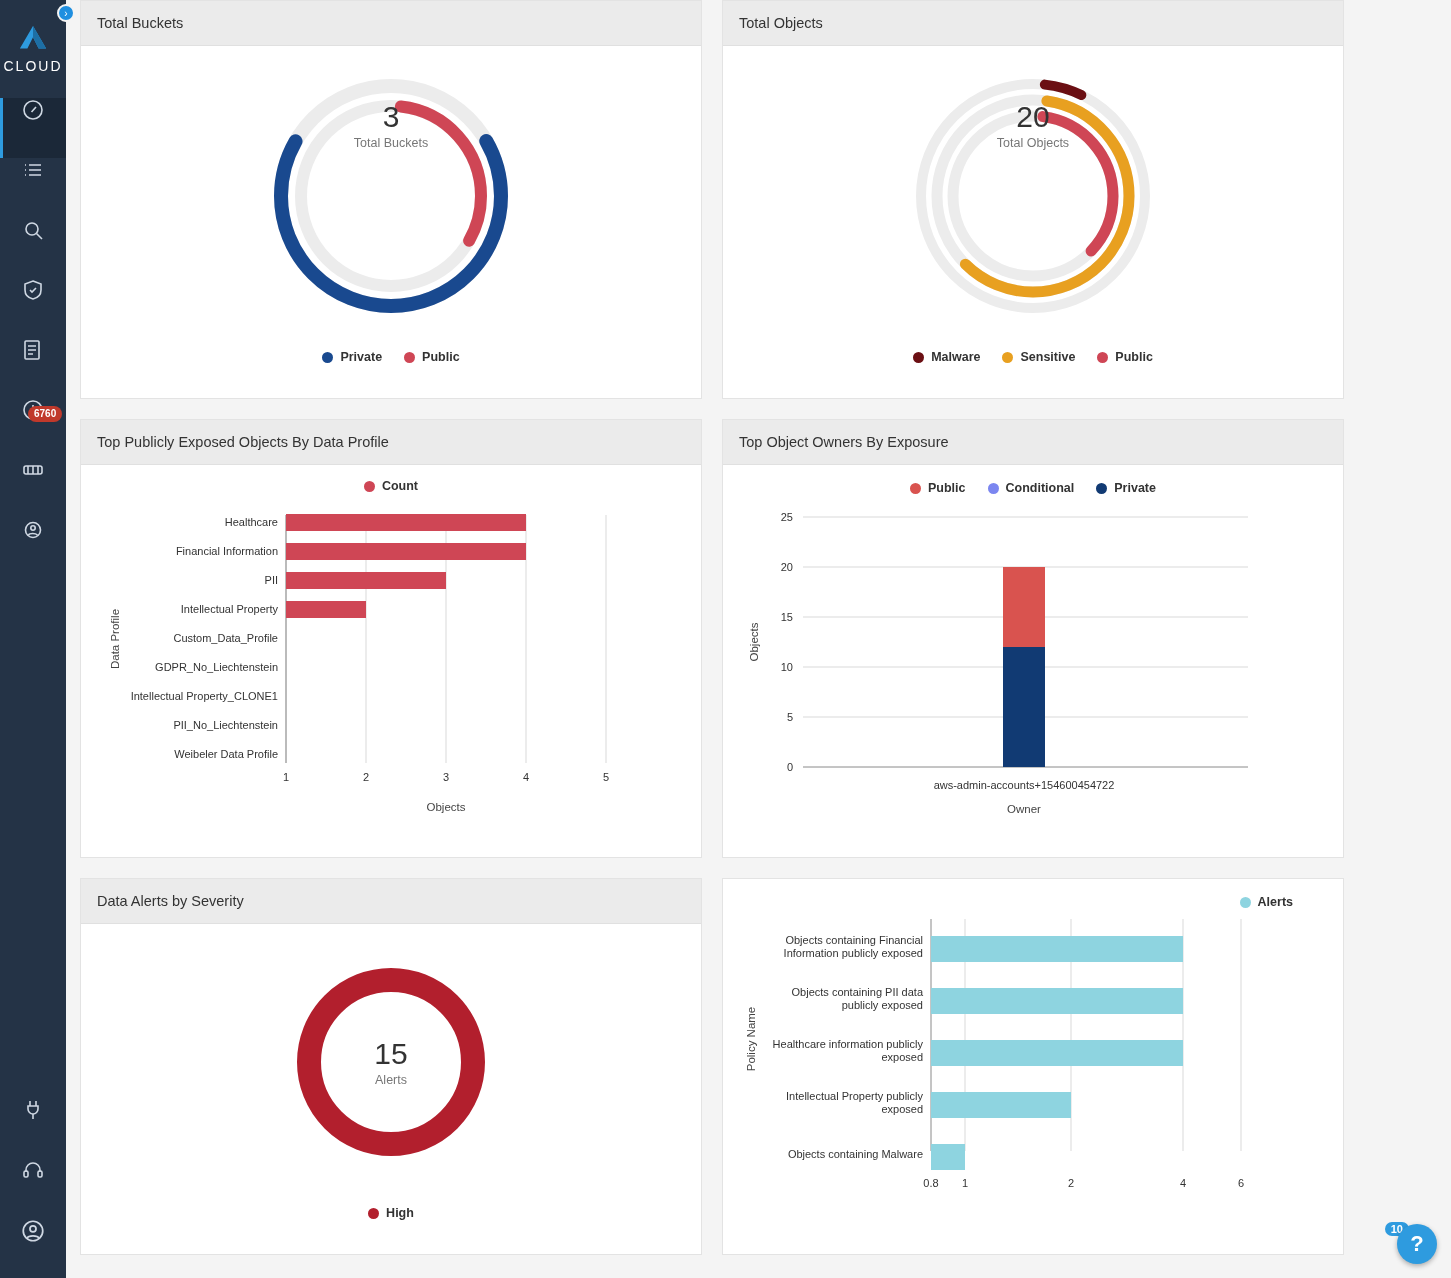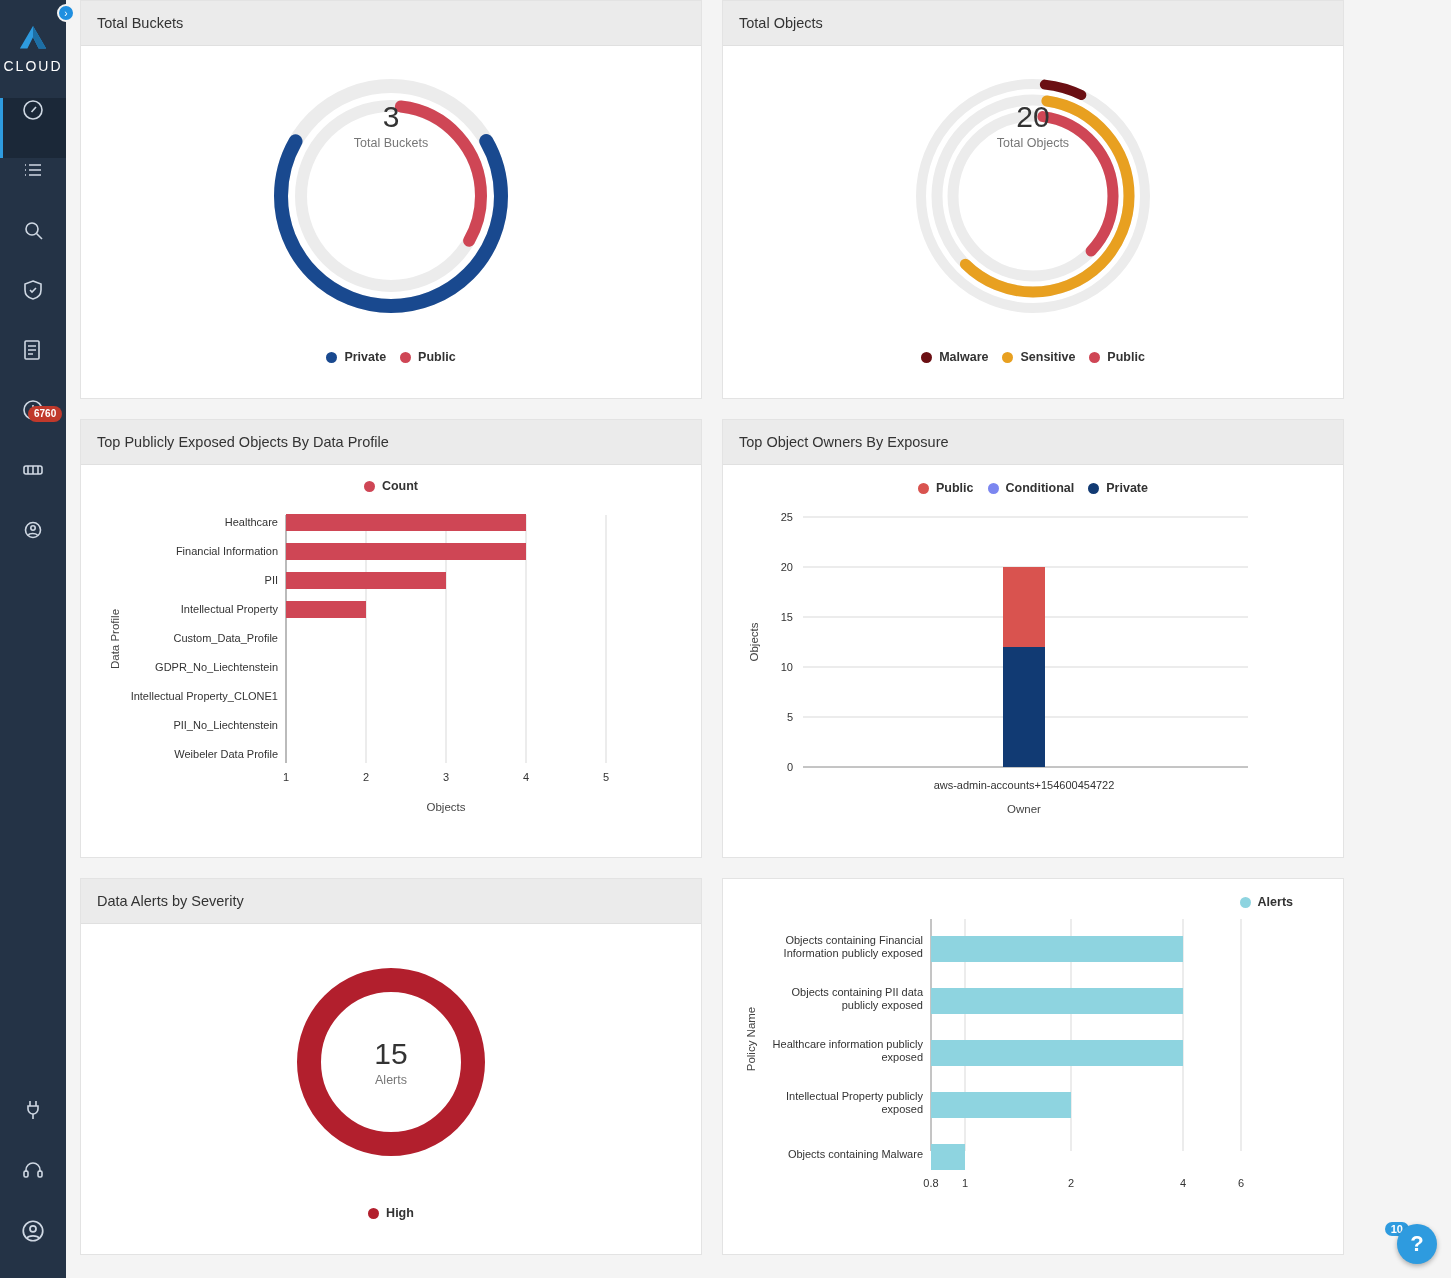--- a/index.html
+++ b/index.html
@@ -69,21 +69,21 @@
     color: #333333;
   }
   .card-body { background:#fff; padding: 8px 10px 12px; position: relative; }
   .donut-center {
     position:absolute; left:0; right:0; top:0; bottom:0;
     display:flex; flex-direction:column; align-items:center; justify-content:center;
     pointer-events:none;
   }
   .donut-value { font-size: 30px; color:#333; line-height: 1.1; }
   .donut-label { font-size: 12.5px; color:#777; margin-top: 3px; }
-  .legend { display:flex; gap: 14px; justify-content:center; align-items:flex-end; margin-top: 6px; }
+  .legend { display:flex; gap: 22px; justify-content:center; align-items:flex-end; margin-top: 6px; }
   .legend-item { display:flex; align-items:center; gap:7px; font-size: 12.5px; color:#333; font-weight:bold; }
   .legend-dot { width: 11px; height: 11px; border-radius: 50%; display:inline-block; }
 
   
   .chart-area { position: relative; }
   .axis-title { font-size: 11.5px; fill: #444; }
   .tick-label { font-size: 11px; fill: #333; }
   .cat-label { font-size: 11px; fill: #333; }
   .gridline { stroke: #d9d9d9; stroke-width: 1; }
   .axisline { stroke: #8a8a8a; stroke-width: 1; }

